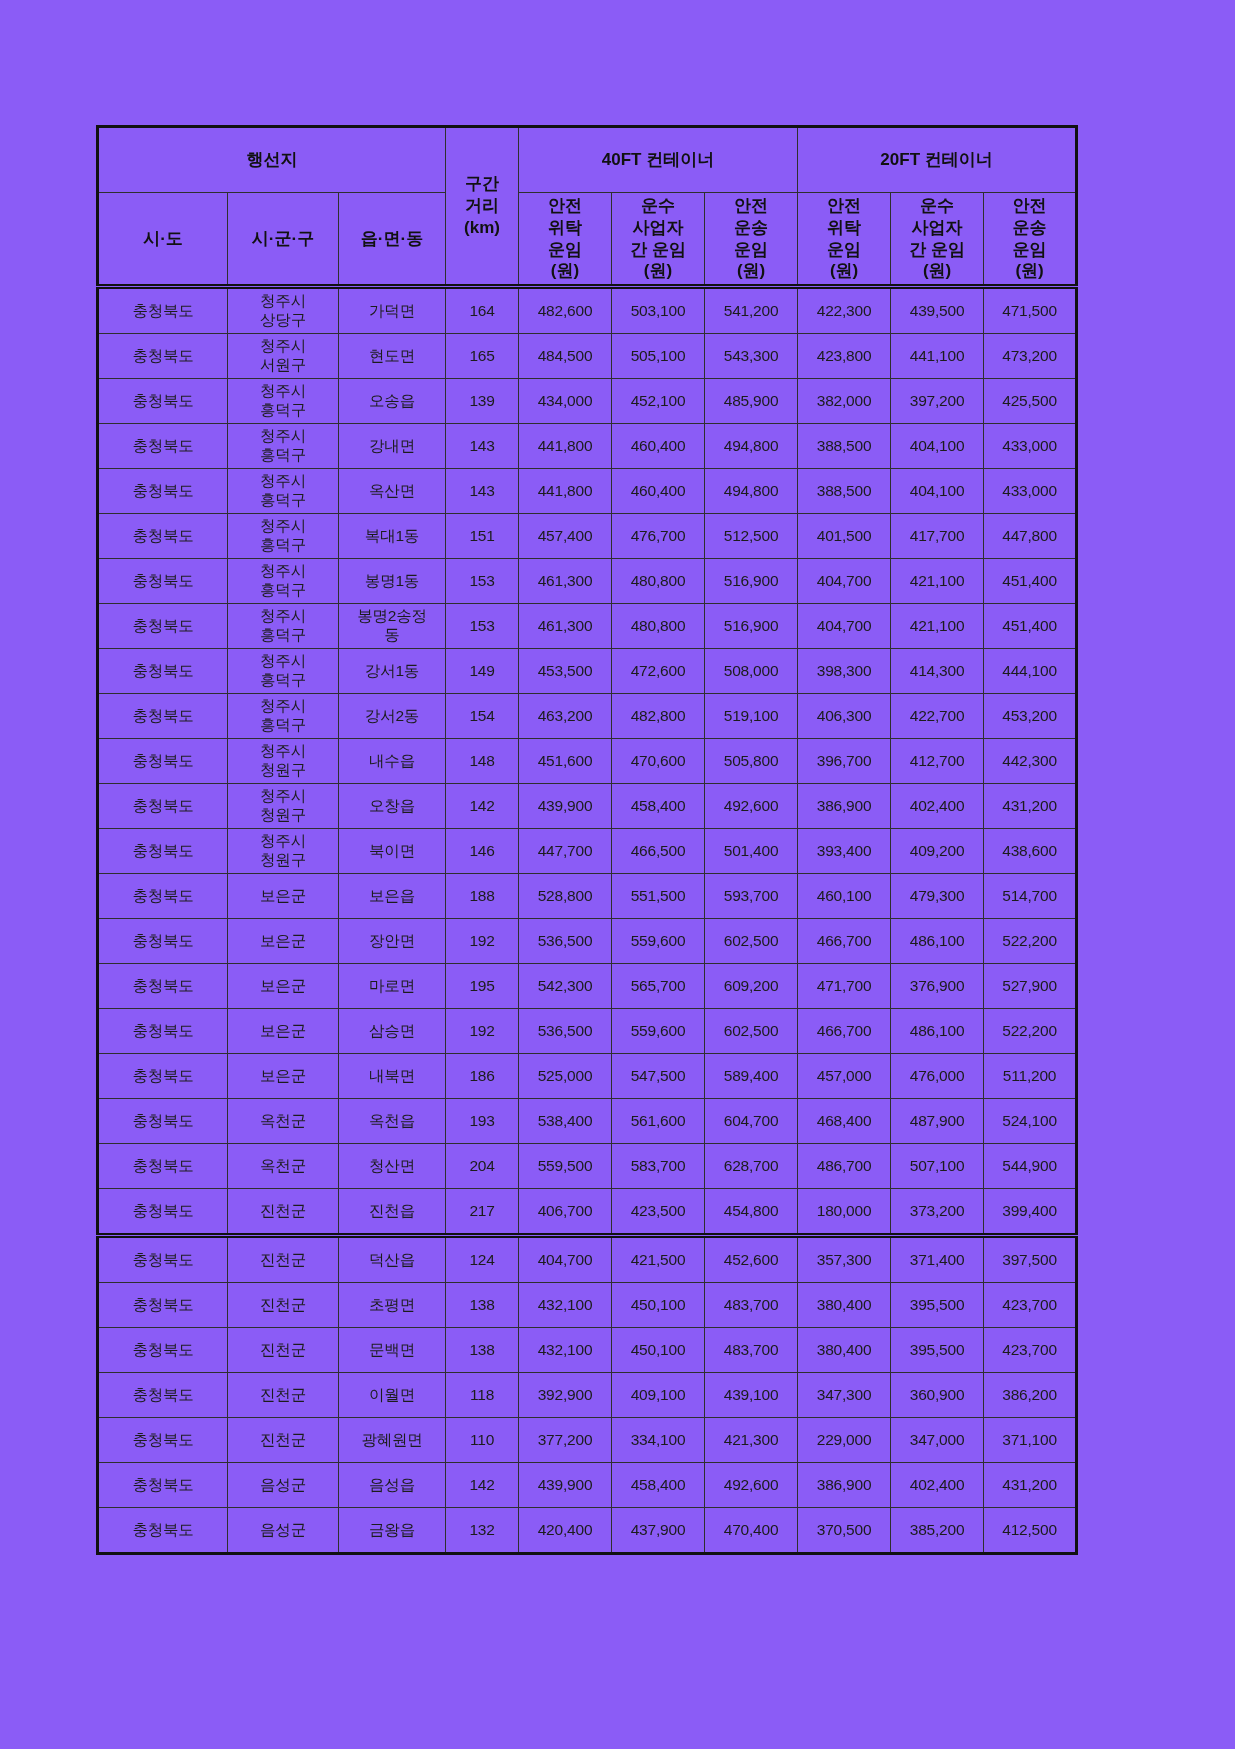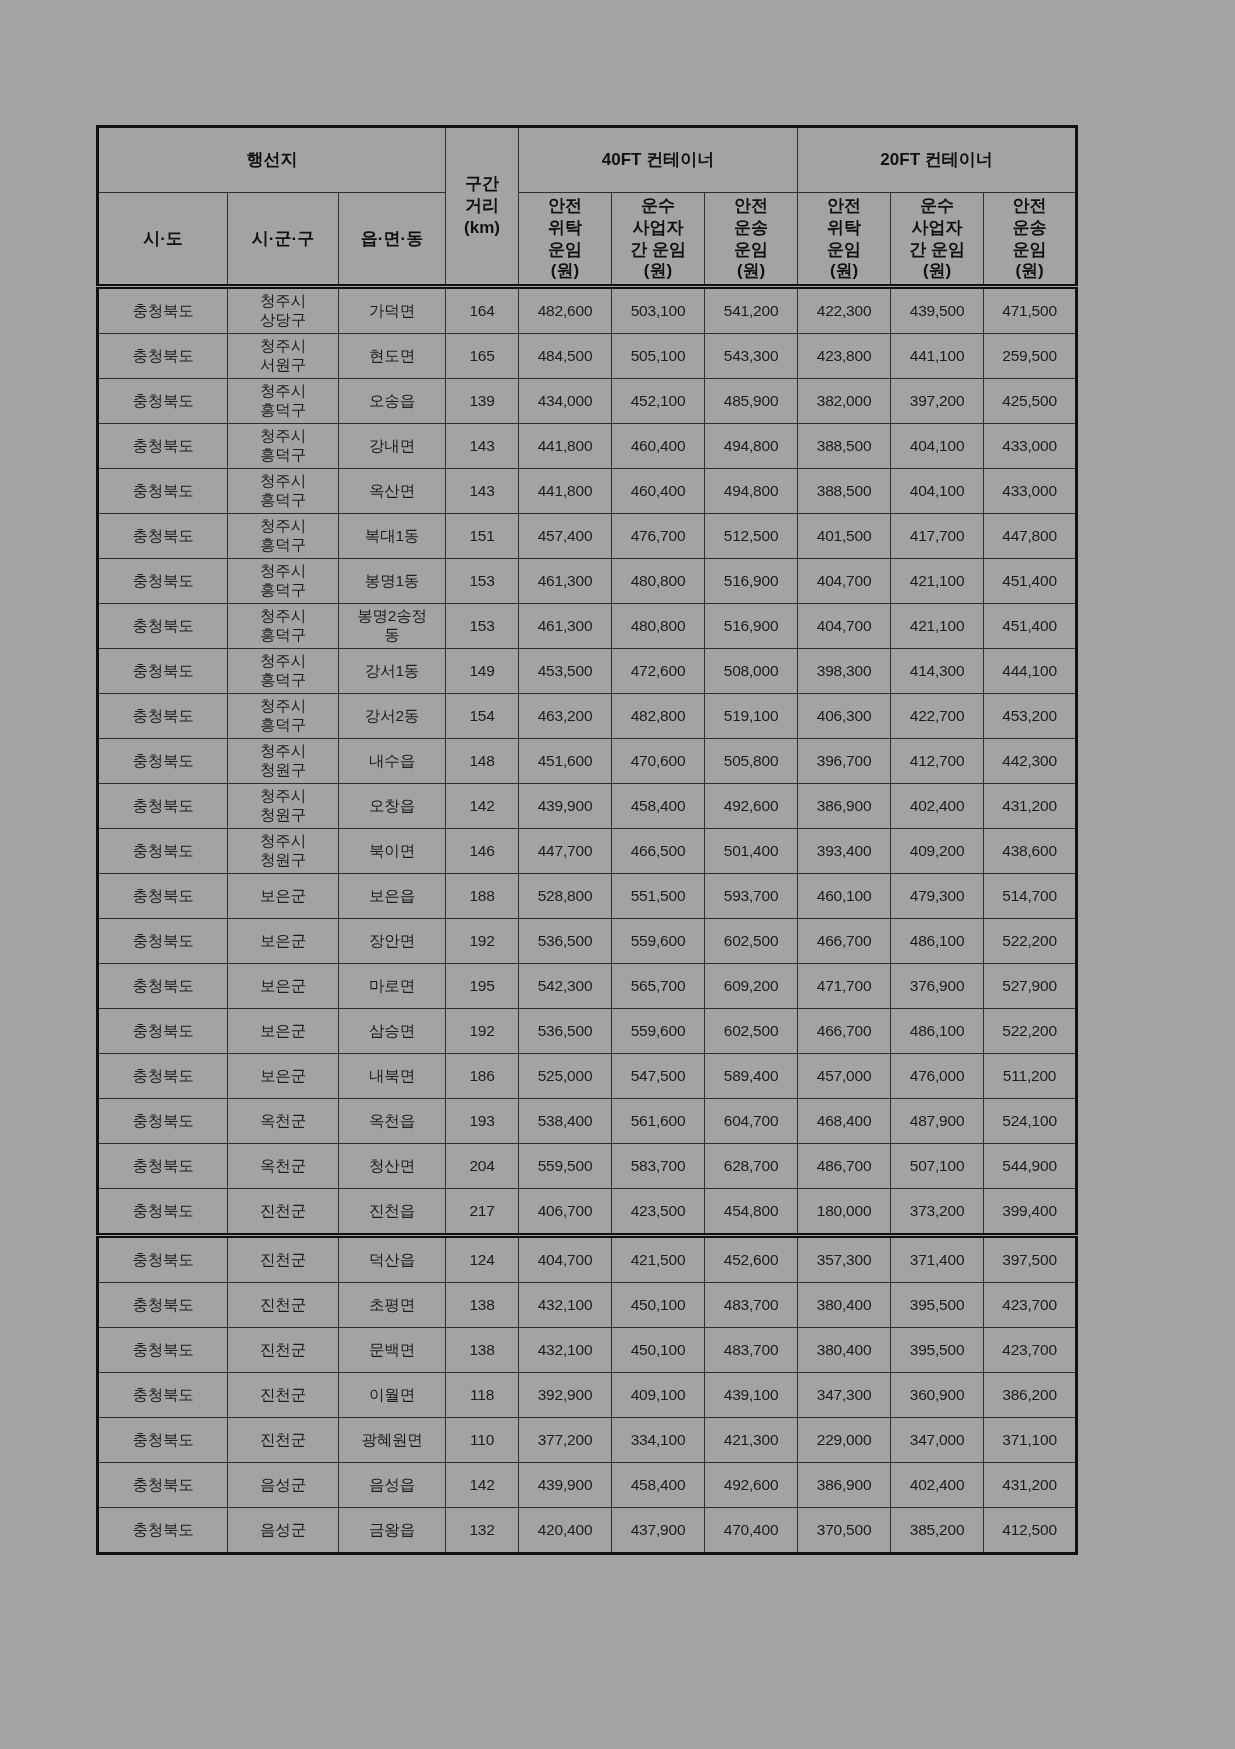--- a/index.html
+++ b/index.html
@@ -1,20 +1,20 @@
 <!DOCTYPE html>
 <html><head>
 <meta charset="utf-8">
 <style>
   html, body { margin: 0; padding: 0; background: #e8e8e8; }
   .page {
     position: relative;
     width: 1235px;
     height: 1749px;
-    background: #a3a3a3;
+    background: #8b5cf6;
     font-family: "Liberation Sans", sans-serif;
     color: #1c1c1c;
     overflow: hidden;
   }
   table.fare-table {
     position: absolute;
     left: 96px;
     top: 125px;
     border-collapse: collapse;
     table-layout: fixed;
@@ -131,21 +131,21 @@
       <td>충청북도</td>
       <td class="pre">청주시
 서원구</td>
       <td class="pre">현도면</td>
       <td>165</td>
       <td>484,500</td>
       <td>505,100</td>
       <td>543,300</td>
       <td>423,800</td>
       <td>441,100</td>
-      <td>259,500</td>
+      <td>473,200</td>
     </tr>
         <tr>
       <td>충청북도</td>
       <td class="pre">청주시
 흥덕구</td>
       <td class="pre">오송읍</td>
       <td>139</td>
       <td>434,000</td>
       <td>452,100</td>
       <td>485,900</td>

